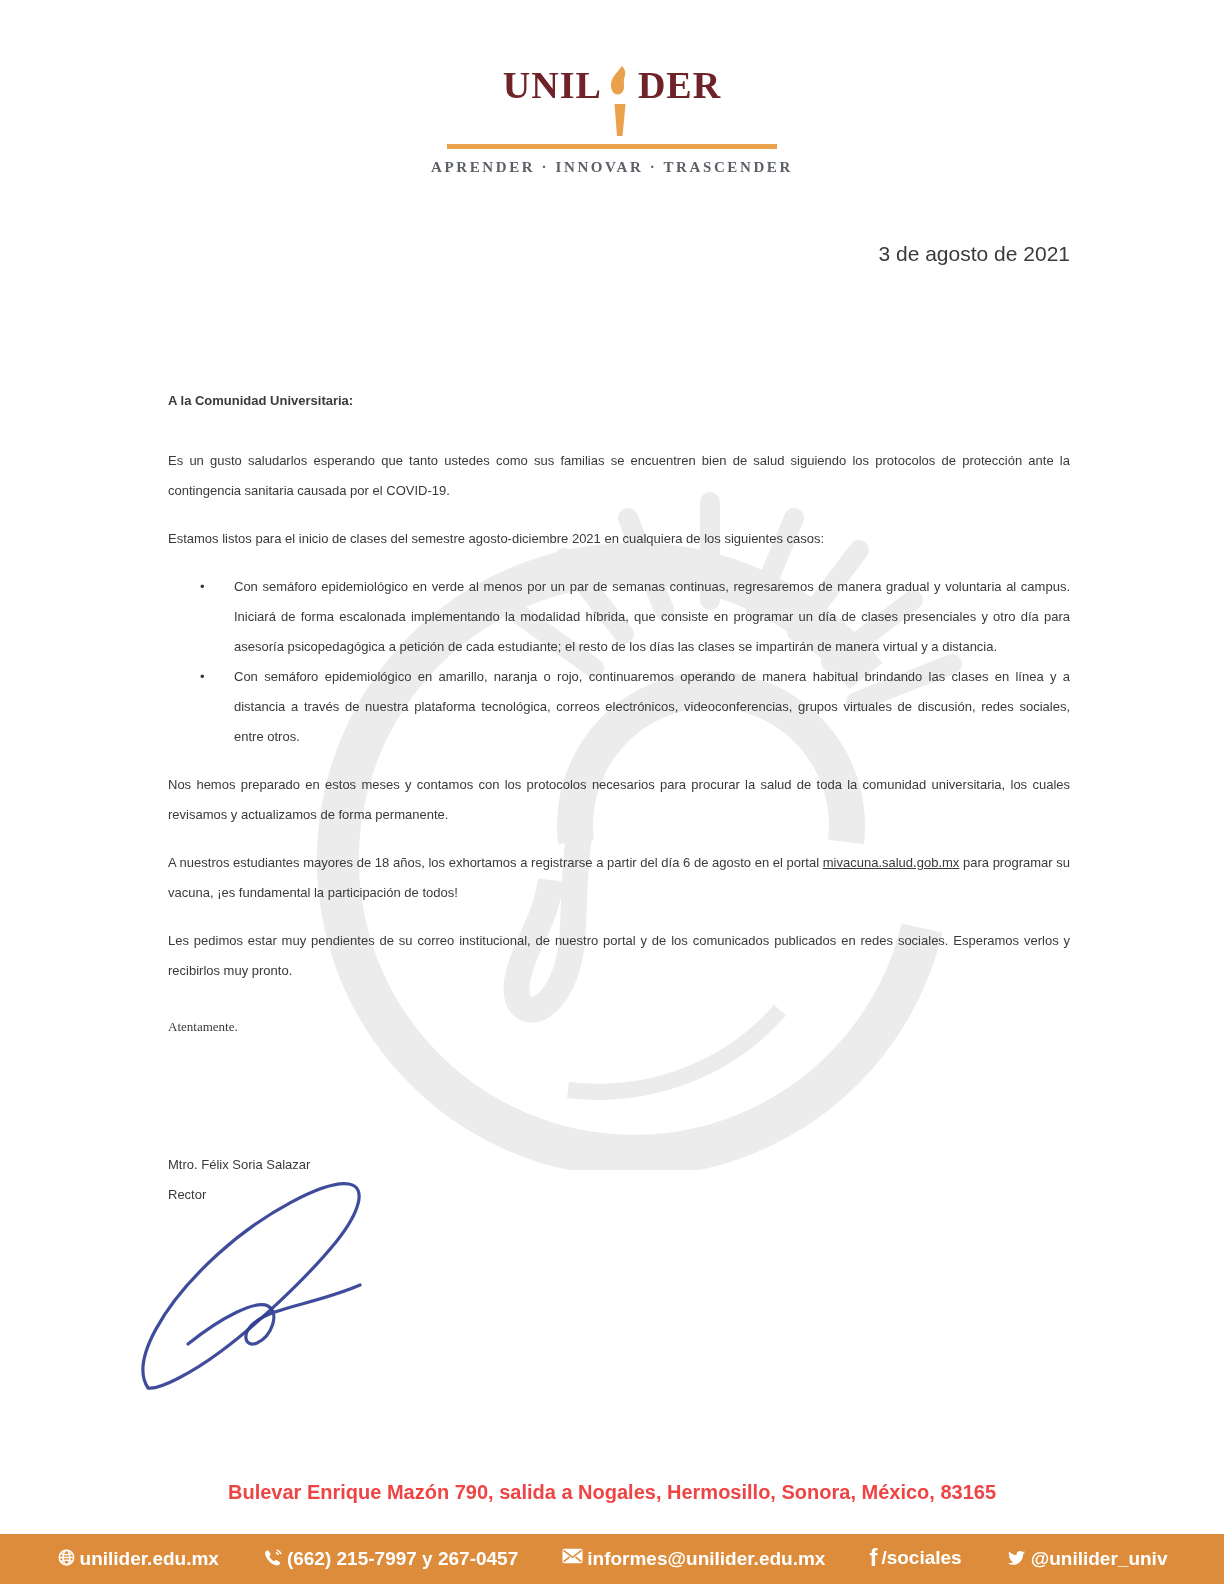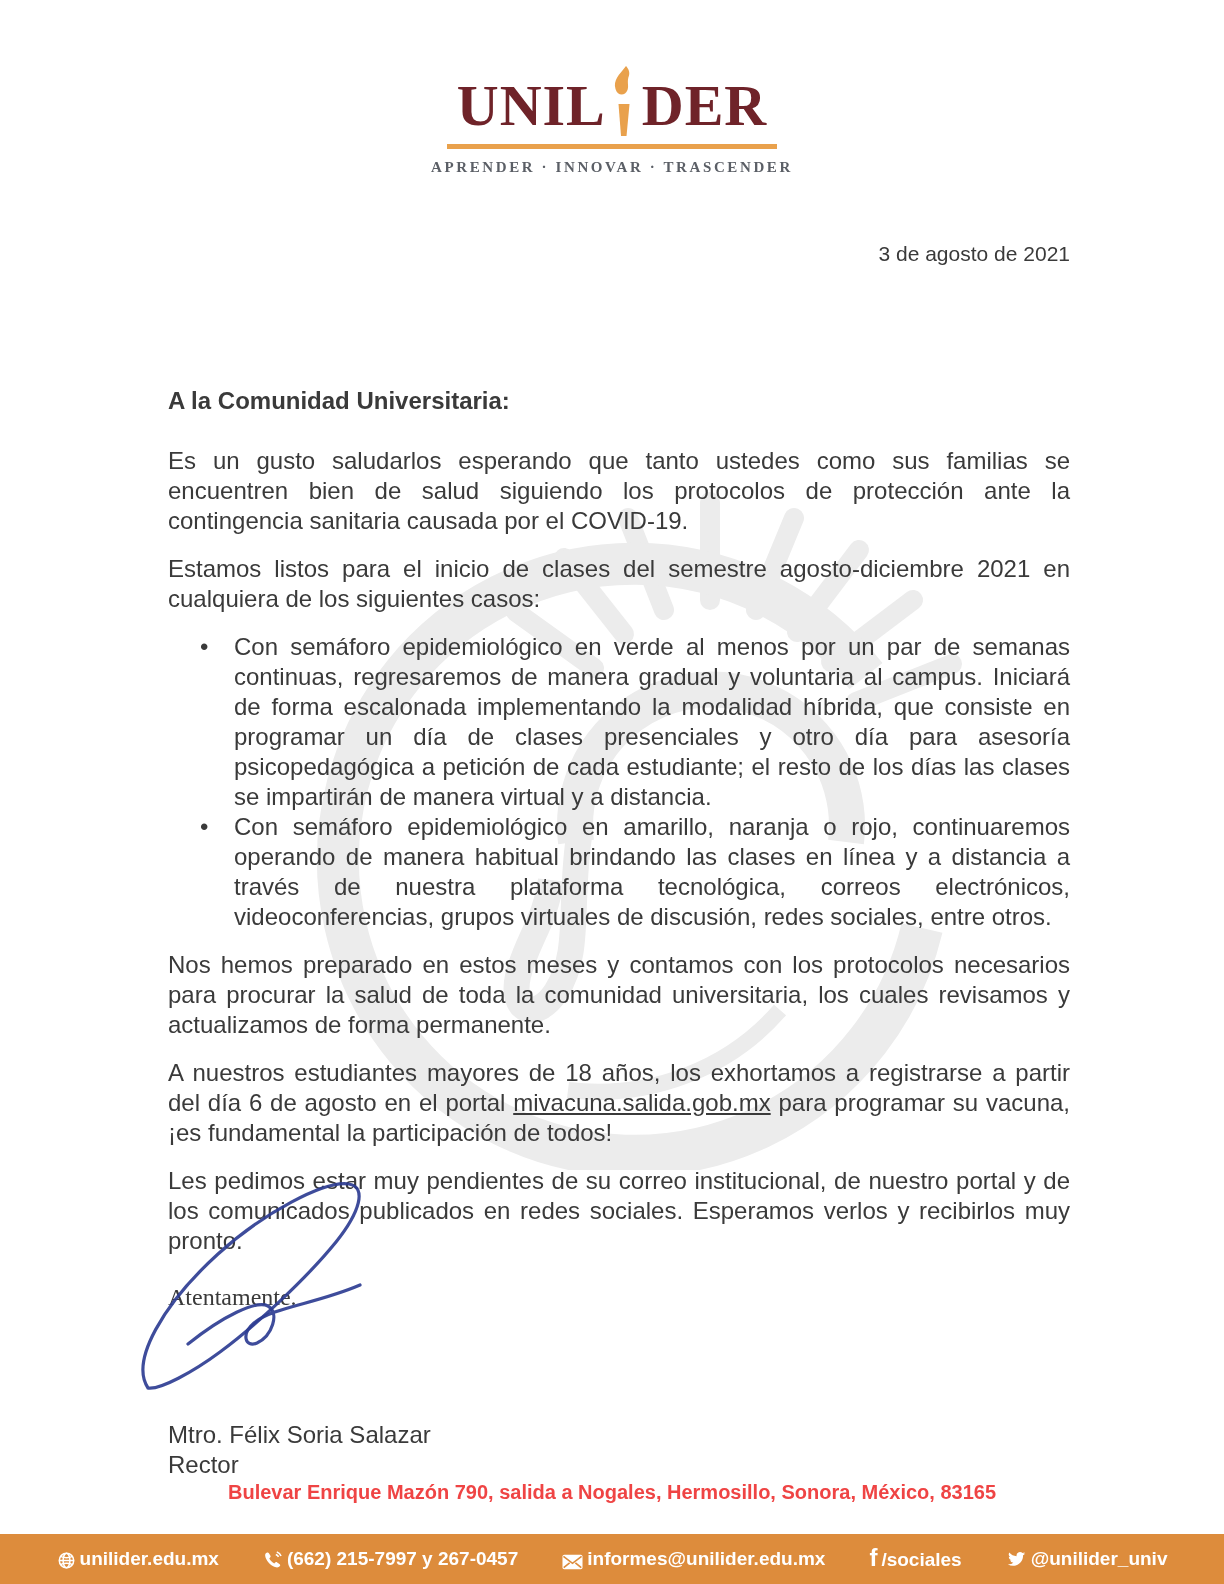--- a/index.html
+++ b/index.html
@@ -12,36 +12,36 @@
 
   
   .watermark { position:absolute; left:310px; top:450px; width:680px; height:720px; z-index:0; }
   .wm-stroke { fill:none; stroke:var(--watermark,#ECECEC); }
   .wm-ray { stroke:var(--watermark,#ECECEC); stroke-width:20; stroke-linecap:round; }
 
   
   .logo { position:absolute; top:66px; left:0; right:0; text-align:center; z-index:1; }
   .wordmark {
     font-family:"Liberation Serif", serif; font-weight:bold;
-    font-size:58px; letter-spacing:1px; color:var(--maroon,#6F2329);
-    line-height:1; display:inline-flex; align-items:flex-end;
+    font-size:38px; letter-spacing:1px; color:var(--maroon,#6F2329);
+    line-height:1; display:inline-flex; align-items:flex-start;
   }
   .flame-svg { width:30px; height:70px; margin:0 3px -1px 3px; }
   .flame { fill:var(--orange,#E9A14C); }
   .logo-rule { width:330px; height:5px; margin:9px auto 10px auto; background:var(--orange,#E9A14C); }
   .tagline {
     font-family:"Liberation Serif", serif; font-size:15px; letter-spacing:2.6px;
     color:var(--tagline_gray,#5B5F66); font-weight:bold;
   }
 
   
   .date { position:absolute; top:242px; right:154px; font-size:21px; z-index:1; }
 
   
-  .body { position:absolute; left:168px; width:902px; top:386px; z-index:1; font-size:24px; line-height:30px; }
+  .body { position:absolute; left:168px; width:902px; top:386px; z-index:1; font-size:13px; line-height:30px; }
   .body p { margin:0 0 18px 0; text-align:justify; }
   .salutation { font-weight:bold; margin-bottom:30px !important; }
   .body ul { list-style:none; margin:17px 0 18px 0; padding:0 0 0 66px; }
   .body li { position:relative; text-align:justify; }
   .body li::before { content:"\2022"; position:absolute; left:-34px; top:0; }
   .link { color:inherit; text-decoration:underline; cursor:pointer; }
   .closing { margin-top:26px !important;font-family:Liberation Serif, serif; }
   .signer { margin-top:108px; }
   .signer p { margin:0; text-align:left; }
 
@@ -53,21 +53,21 @@
   .address {
     position:absolute; left:0; right:0; top:1481px; text-align:center; z-index:1;
     font-size:20px; font-weight:bold; color:#ef4444;
   }
   .bar {
     position:absolute; left:0; right:0; bottom:0; height:50px; z-index:1;
     background:var(--bar_orange,#DD8C3C); color:#ffffff;
     display:flex; align-items:center; justify-content:center; gap:44px;
     font-size:19px; font-weight:bold;
   }
-  .bar-item { display:inline-flex; align-items:flex-end; gap:4px; cursor:pointer; }
+  .bar-item { display:inline-flex; align-items:flex-start; gap:4px; cursor:pointer; }
   .bar-icon { display:inline-block; }
   .bar-icon .ink { fill:#ffffff; }
   .bar-icon .ln { fill:none; stroke:#ffffff; stroke-width:1.6; }
   .bar-icon .flap { fill:none; stroke:var(--bar_orange,#DD8C3C); stroke-width:1.7; }
   .fb-glyph { font-size:24px; font-weight:bold; line-height:1; transform:translateY(-1px); }
 </style>
 </head>
 <body>
 
 <div class="page">
@@ -106,21 +106,21 @@
 
   <main class="body">
     <p class="salutation">A la Comunidad Universitaria:</p>
     <p>Es un gusto saludarlos esperando que tanto ustedes como sus familias se encuentren bien de salud siguiendo los protocolos de protección ante la contingencia sanitaria causada por el COVID-19.</p>
     <p>Estamos listos para el inicio de clases del semestre agosto-diciembre 2021 en cualquiera de los siguientes casos:</p>
     <ul>
       <li>Con semáforo epidemiológico en verde al menos por un par de semanas continuas, regresaremos de manera gradual y voluntaria al campus. Iniciará de forma escalonada implementando la modalidad híbrida, que consiste en programar un día de clases presenciales y otro día para asesoría psicopedagógica a petición de cada estudiante; el resto de los días las clases se impartirán de manera virtual y a distancia.</li>
       <li>Con semáforo epidemiológico en amarillo, naranja o rojo, continuaremos operando de manera habitual brindando las clases en línea y a distancia a través de nuestra plataforma tecnológica, correos electrónicos, videoconferencias, grupos virtuales de discusión, redes sociales, entre otros.</li>
     </ul>
     <p>Nos hemos preparado en estos meses y contamos con los protocolos necesarios para procurar la salud de toda la comunidad universitaria, los cuales revisamos y actualizamos de forma permanente.</p>
-    <p><span>A nuestros estudiantes mayores de 18 años, los exhortamos a registrarse a partir del día 6 de agosto en el portal </span><a class="link">mivacuna.salida.gob.mx</a><span> para programar su vacuna, ¡es fundamental la participación de todos!</span></p>
+    <p><span>A nuestros estudiantes mayores de 18 años, los exhortamos a registrarse a partir del día 6 de agosto en el portal </span><a class="link">mivacuna.salud.gob.mx</a><span> para programar su vacuna, ¡es fundamental la participación de todos!</span></p>
     <p>Les pedimos estar muy pendientes de su correo institucional, de nuestro portal y de los comunicados publicados en redes sociales. Esperamos verlos y recibirlos muy pronto.</p>
     <p class="closing">Atentamente.</p>
     <div class="signer">
       <p>Mtro. Félix Soria Salazar</p>
       <p>Rector</p>
     </div>
   </main>
 
   <svg class="signature" viewBox="0 0 252 228" aria-hidden="true">
     <path class="sig-path" d="M 10 212 C -8 185 25 128 80 78 C 125 37 187 4 211 8 C 229 11 222 36 198 66 C 168 103 115 152 82 176 C 55 196 22 214 10 212"></path>

